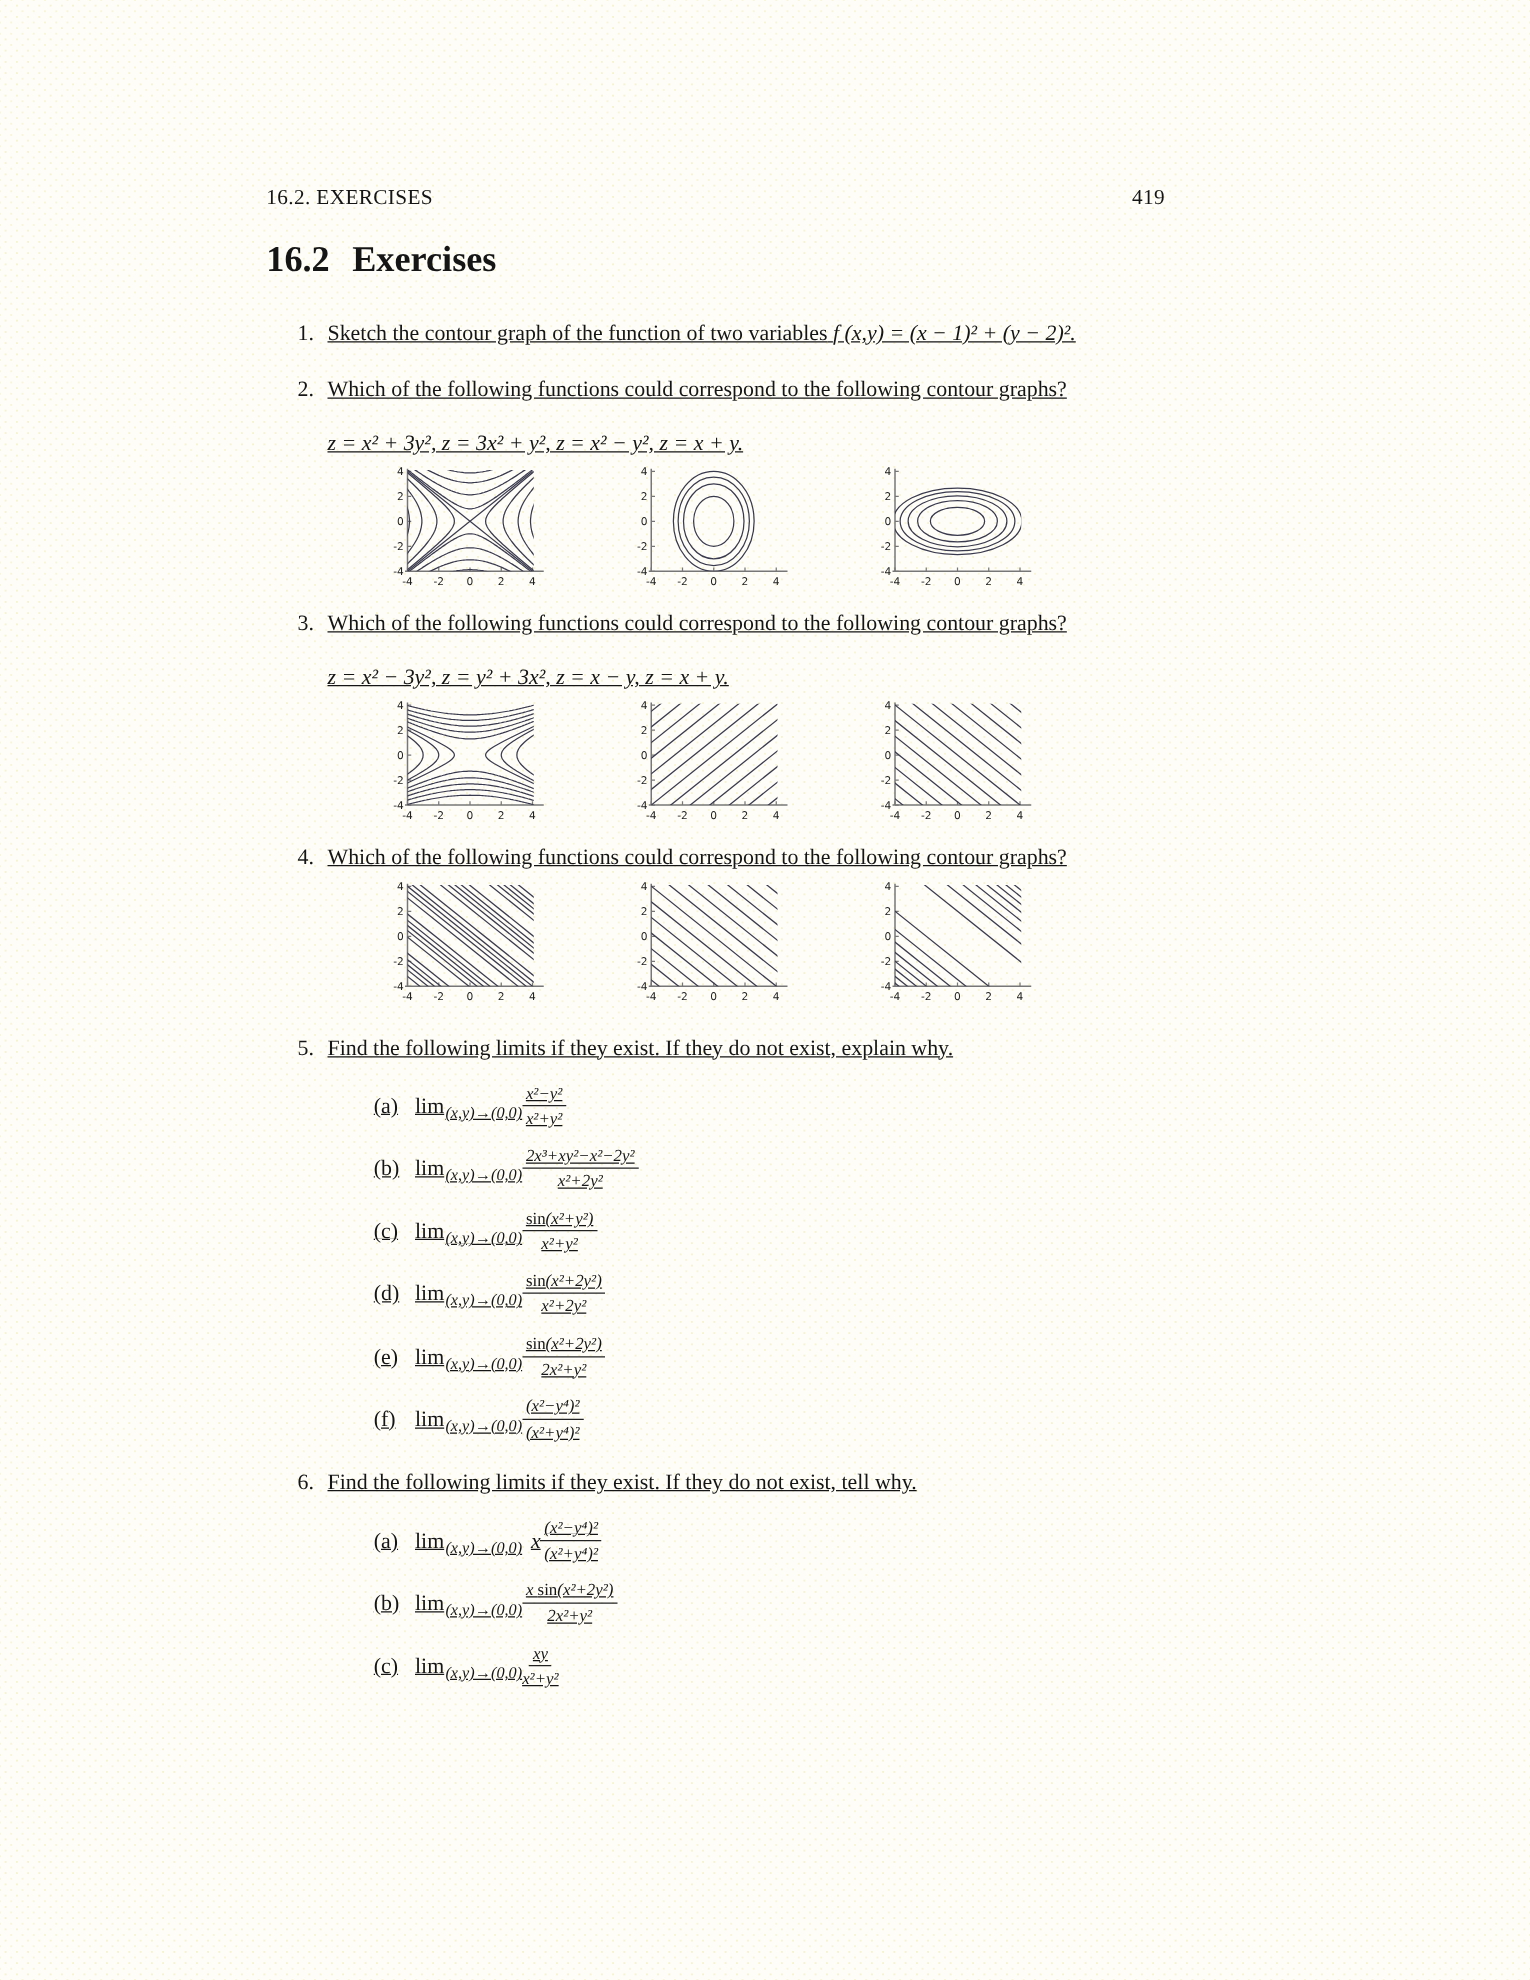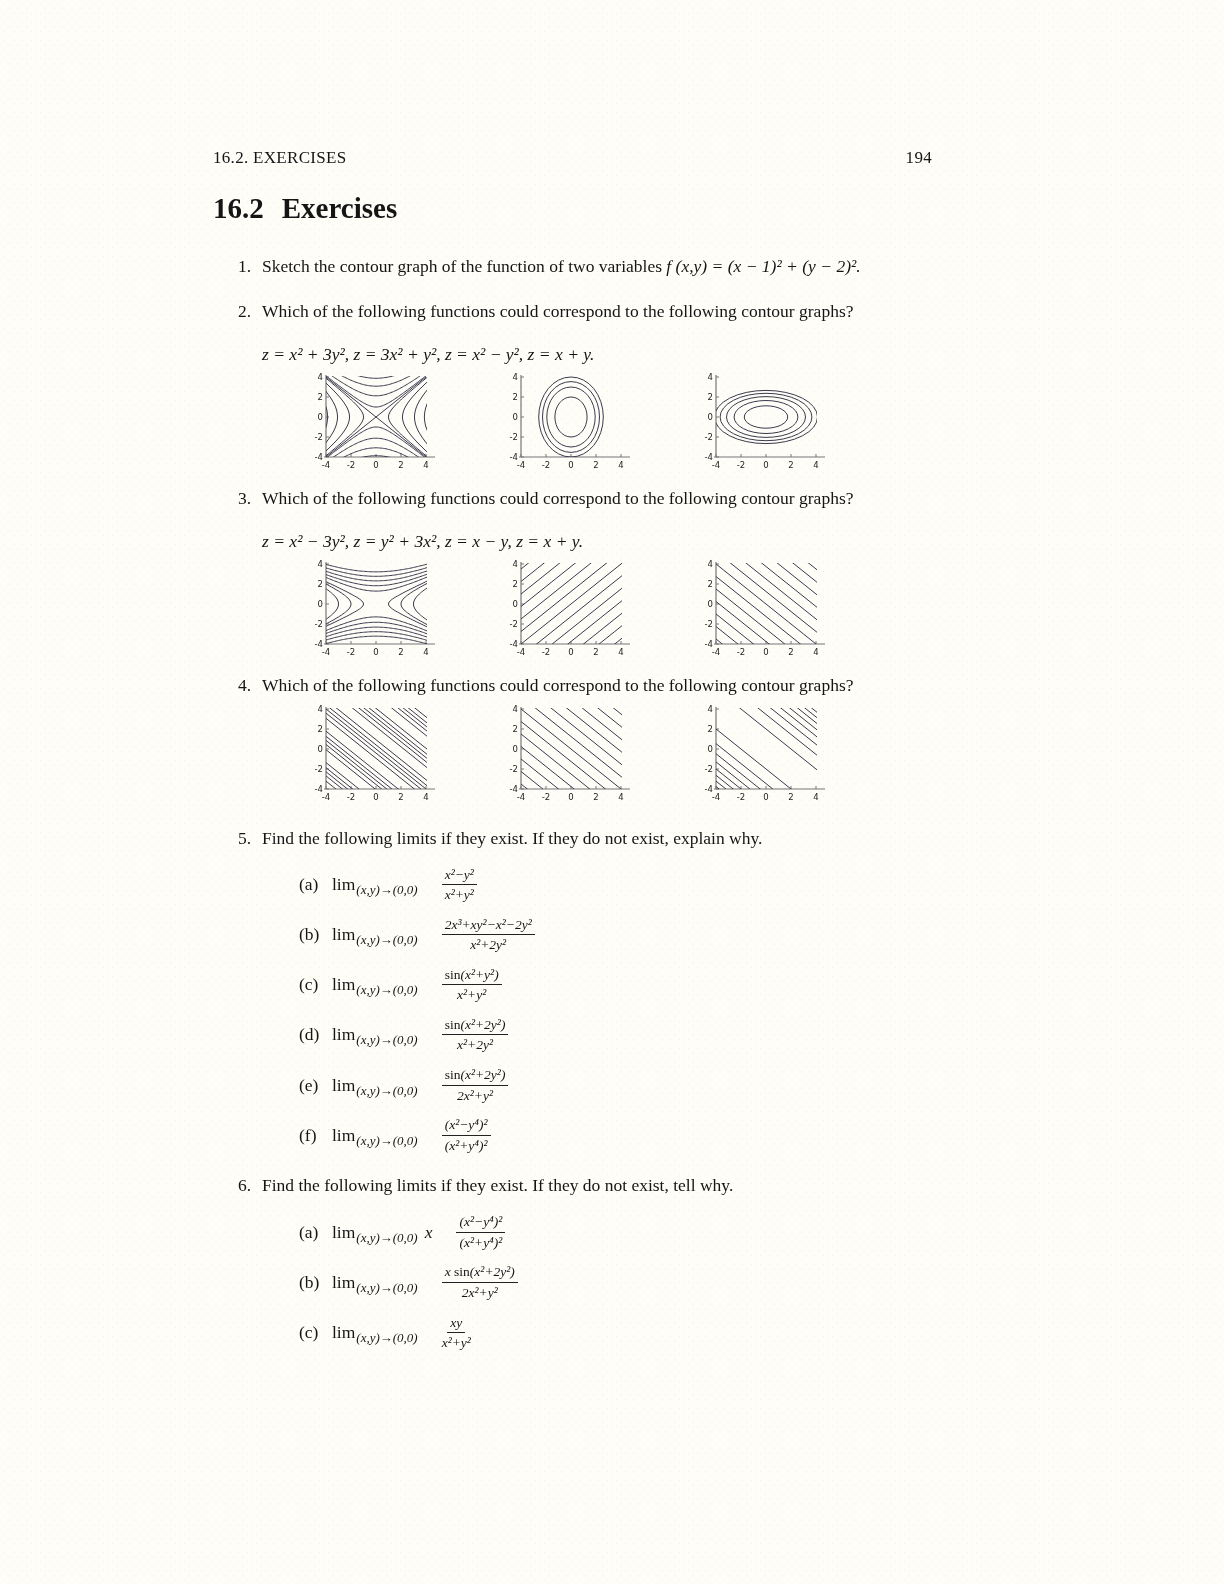--- a/index.html
+++ b/index.html
@@ -13,53 +13,53 @@
       radial-gradient(circle, rgba(233,226,140,.30) .8px, transparent 1px);
     background-size:9px 9px;
     background-position:0 0, 4.5px 4.5px;
   }
   .page{position:relative;width:1224px;height:1584px;overflow:hidden;}
   .content{position:absolute;left:213px;top:148px;width:719px;}
   .header{display:flex;justify-content:space-between;font-size:17px;letter-spacing:.3px;}
   .title{margin-top:24px;display:flex;gap:18px;font-size:29px;font-weight:bold;}
   .problem{display:flex;margin-left:25px;font-size:17.5px;line-height:1.32;}
   .pnum{min-width:24px;}
-  .pbody{flex:1;}
+  .pbody{flex:1;text-decoration:underline;}
   .mathtext{font-style:italic;}
   .rm{font-style:normal;}
   .pformula{margin-top:20px;}
   .p1{margin-top:30px;}
   .p2{margin-top:22px;}
   .p3{margin-top:10px;}
   .p4{margin-top:10px;}
   .p5{margin-top:18px;}
   .p6{margin-top:20px;}
   .plots-row{display:flex;margin:6px 0 2px 41px;gap:43px;}
   svg.plot{display:block;width:152px;height:103px;}
   .limit-row{display:flex;align-items:center;margin:12px 0 0 37px;font-size:17.5px;}
   .limit-row.first{margin-top:16px;}
   .ilabel{width:33px;flex:none;}
   .limop{font-style:normal;}
   .limsub{font-size:13px;font-style:italic;position:relative;top:5px;margin-left:1px;white-space:nowrap;}
   .pre{font-style:italic;margin-left:7px;}
   .pre:empty{display:none;}
   .frac{display:inline-flex;flex-direction:column;align-items:center;
-        font-size:13.5px;font-style:italic;margin-left:24px;line-height:1.3;}
+        font-size:13.5px;font-style:italic;margin-left:0;line-height:1.3;}
   .frac .num{border-bottom:1px solid #222;padding:0 3px 1px;}
   .frac .den{padding-top:1px;text-align:right;}
 </style>
 </head>
 <body>
 
 <div class="page">
   <div class="content">
 
     <div class="header">
       <span>16.2. EXERCISES</span>
-      <span>194</span>
+      <span>419</span>
     </div>
 
     <div class="title">
       <span>16.2</span>
       <span>Exercises</span>
     </div>
 
     <section class="problem p1">
       <span class="pnum">1.</span>
       <div class="pbody">

